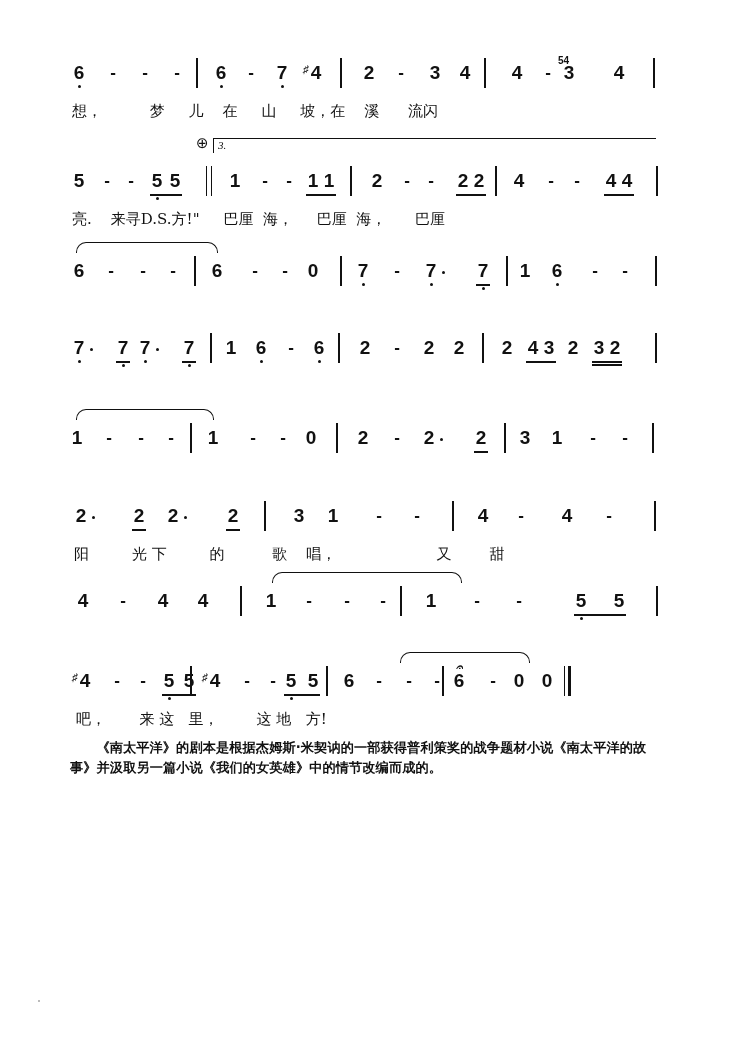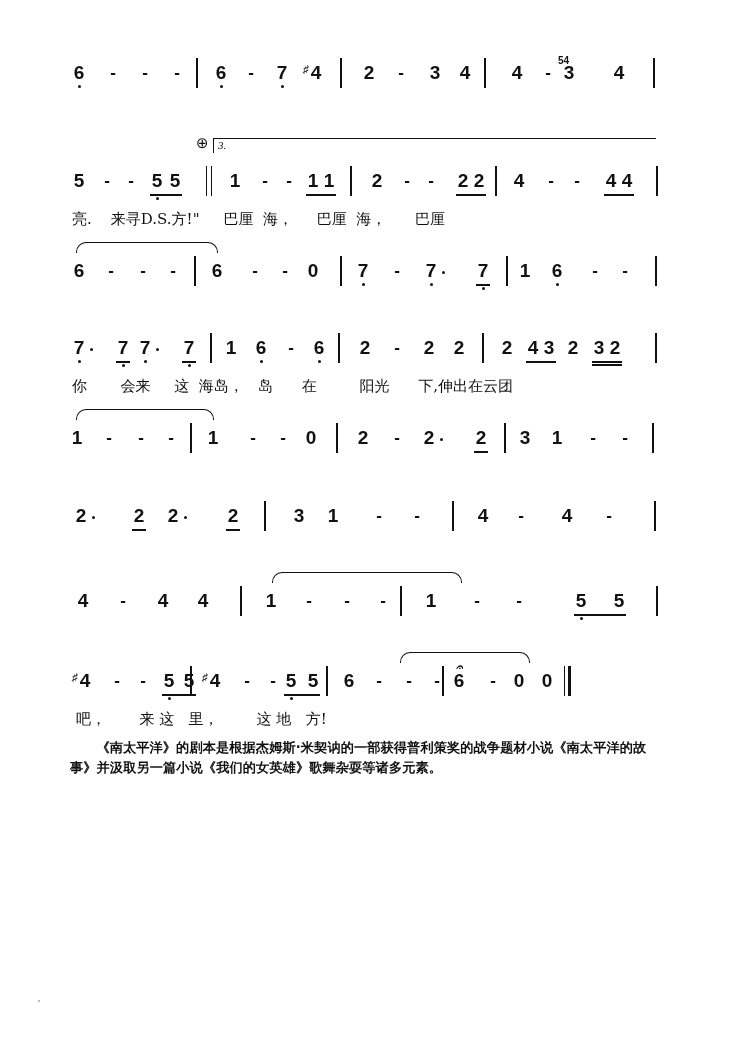--- a/index.html
+++ b/index.html
@@ -57,20 +57,21 @@
     <span class="tok dash" style="left:394px;">-</span>
     <span class="tok" style="left:428px;">3</span>
     <span class="tok" style="left:458px;">4</span>
     <span class="bar" style="left:484px;"></span>
     <span class="tok" style="left:510px;">4</span>
     <span class="tok dash" style="left:541px;">-</span>
     <span class="grace" style="left:558px;top:-6px;">54</span>
     <span class="tok" style="left:562px;">3</span>
     <span class="tok" style="left:612px;">4</span>
     <span class="bar" style="left:653px;"></span>
+    <span class="lyric" style="left:72px;">想，          梦     儿    在     山     坡，在    溪      流闪</span>
   </div>
 
   <div class="line" style="top:170px;">
     <span class="coda" style="left:196px;top:-36px;">⊕</span>
     <div class="volta" style="left:213px;top:-32px;width:442px;">
       <span>3.</span>
     </div>
     <span class="tok" style="left:72px;">5</span>
     <span class="tok dash" style="left:100px;">-</span>
     <span class="tok dash" style="left:124px;">-</span>
@@ -148,21 +149,20 @@
     <span class="tok" style="left:500px;">2</span>
     <span class="tok" style="left:526px;">4</span>
     <span class="tok" style="left:542px;">3</span>
     <span class="ul" style="left:526px;top:24px;width:30px;"></span>
     <span class="tok" style="left:566px;">2</span>
     <span class="tok" style="left:592px;">3</span>
     <span class="tok" style="left:608px;">2</span>
     <span class="ul" style="left:592px;top:24px;width:30px;"></span>
     <span class="ul2" style="left:592px;top:27px;width:30px;"></span>
     <span class="bar" style="left:655px;"></span>
-    <span class="lyric" style="left:72px;">你       会来     这  海岛，   岛      在         阳光      下,伸出在云团</span>
   </div>
 
   <div class="line" style="top:427px;">
     <span class="tie" style="left:76px;top:-18px;width:136px;"></span>
     <span class="tok" style="left:70px;">1</span>
     <span class="tok dash" style="left:102px;">-</span>
     <span class="tok dash" style="left:134px;">-</span>
     <span class="tok dash" style="left:164px;">-</span>
     <span class="bar" style="left:190px;"></span>
     <span class="tok" style="left:206px;">1</span>
@@ -194,20 +194,21 @@
     <span class="tok" style="left:292px;">3</span>
     <span class="tok" style="left:326px;">1</span>
     <span class="tok dash" style="left:372px;">-</span>
     <span class="tok dash" style="left:410px;">-</span>
     <span class="bar" style="left:452px;"></span>
     <span class="tok" style="left:476px;">4</span>
     <span class="tok dash" style="left:514px;">-</span>
     <span class="tok" style="left:560px;">4</span>
     <span class="tok dash" style="left:602px;">-</span>
     <span class="bar" style="left:654px;"></span>
+    <span class="lyric" style="left:74px;">阳         光 下         的          歌    唱，                     又        甜</span>
   </div>
 
   <div class="line" style="top:590px;">
     <span class="tie" style="left:272px;top:-18px;width:188px;"></span>
     <span class="tok" style="left:76px;">4</span>
     <span class="tok dash" style="left:116px;">-</span>
     <span class="tok" style="left:156px;">4</span>
     <span class="tok" style="left:196px;">4</span>
     <span class="bar" style="left:240px;"></span>
     <span class="tok" style="left:264px;">1</span>
@@ -248,16 +249,16 @@
     <span class="tok" style="left:452px;"><i class="fermata">𝄐</i>6</span>
     <span class="tok dash" style="left:486px;">-</span>
     <span class="tok" style="left:512px;">0</span>
     <span class="tok" style="left:540px;">0</span>
     <span class="finalbar" style="left:564px;"></span>
     <span class="lyric" style="left:76px;">吧，       来 这   里，        这 地   方!</span>
   </div>
 </div>
 
 <div class="prose">
-  <p>《南太平洋》的剧本是根据杰姆斯·米契讷的一部获得普利策奖的战争题材小说《南太平洋的故事》并汲取另一篇小说《我们的女英雄》歌舞杂耍等诸多元素。</p>
+  <p>《南太平洋》的剧本是根据杰姆斯·米契讷的一部获得普利策奖的战争题材小说《南太平洋的故事》并汲取另一篇小说《我们的女英雄》中的情节改编而成的。</p>
 </div>
 
 <div class="speck"></div>
 
 </body></html>

